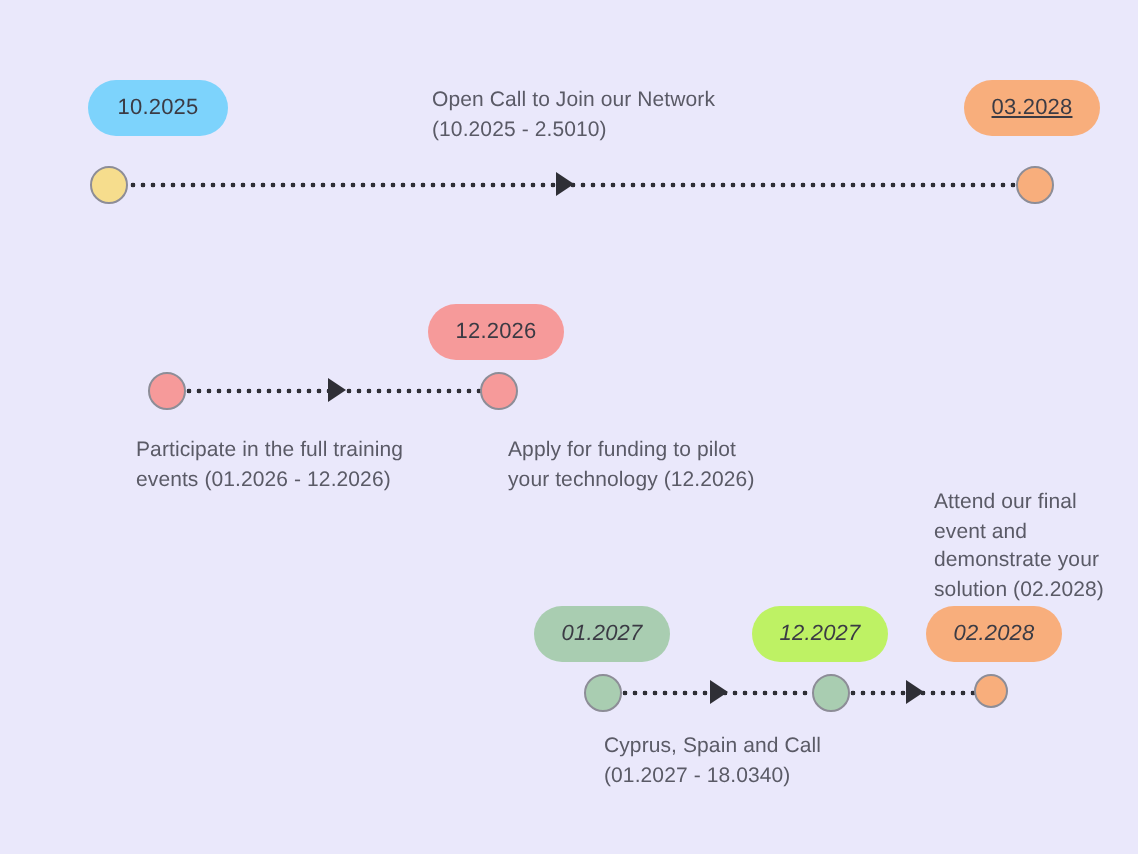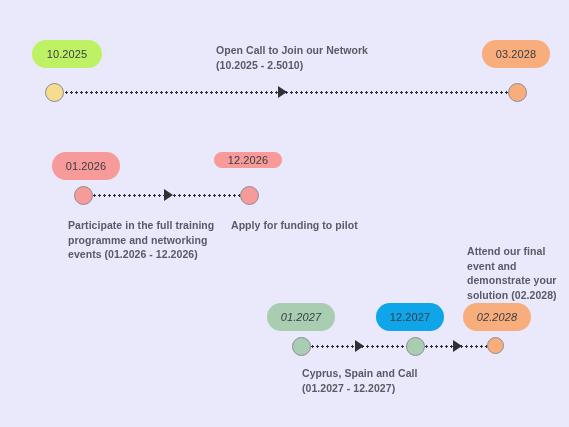--- a/index.html
+++ b/index.html
@@ -52,97 +52,94 @@
     border-bottom: 6px solid transparent;
     border-left: 9px solid #2f2f36;
   }
   .caption {
     position: absolute;
     font-size: 10.5px;
     line-height: 14.5px;
     color: #5a5a66;
     letter-spacing: 0.05px;
   }
-  .caption span { display: block; font-weight: bold; }
+  .caption span { display: block; }
 </style>
 </head>
 <body>
 
 <div id="canvas">
 
   <div class="caption" style="left:216px; top:43px; width:180px;">
     <span>Open Call to Join our Network</span>
     <span>(10.2025 - 2.5010)</span>
   </div>
 
-  <div class="pill" style="left:32px; top:40px; width:70px; height:28px; background:#bef264;">
+  <div class="pill" style="left:44px; top:40px; width:70px; height:28px; background:#7dd3fc;">
     <span>10.2025</span>
   </div>
 
-  <div class="pill" style="left:482px; top:40px; width:68px; height:28px; background:#f8ae7c;">
+  <div class="pill" style="left:482px; top:40px; width:68px; height:28px; background:#f8ae7c;text-decoration:underline;">
     <span>03.2028</span>
   </div>
 
   <div class="track" style="left:64px; top:91px; width:448px;"></div>
   <div class="arrow" style="left:278px; top:86px;"></div>
 
   <div class="dot" style="left:45px; top:83px; width:19px; height:19px; background:#f6dd8d;"></div>
   <div class="dot" style="left:508px; top:83px; width:19px; height:19px; background:#f8ae7c;"></div>
 
-  <div class="pill" style="left:52px; top:152px; width:68px; height:28px; background:#f69a9a;">
-    <span>01.2026</span>
-  </div>
 
-  <div class="pill" style="left:214px; top:152px; width:68px; height:16px; background:#f69a9a;">
+  <div class="pill" style="left:214px; top:152px; width:68px; height:28px; background:#f69a9a;">
     <span>12.2026</span>
   </div>
 
   <div class="track" style="left:92px; top:194px; width:150px;"></div>
   <div class="arrow" style="left:164px; top:189px;"></div>
 
   <div class="dot" style="left:74px; top:186px; width:19px; height:19px; background:#f69a9a;"></div>
   <div class="dot" style="left:240px; top:186px; width:19px; height:19px; background:#f69a9a;"></div>
 
   <div class="caption" style="left:68px; top:218px; width:175px;">
     <span>Participate in the full training</span>
-    <span>programme and networking</span>
     <span>events (01.2026 - 12.2026)</span>
   </div>
 
-  <div class="caption" style="left:231px; top:218px; width:160px;">
+  <div class="caption" style="left:254px; top:218px; width:160px;">
     <span>Apply for funding to pilot</span>
+    <span>your technology (12.2026)</span>
   </div>
 
   <div class="caption" style="left:467px; top:244px; width:105px;">
     <span>Attend our final</span>
     <span>event and</span>
     <span>demonstrate your</span>
     <span>solution (02.2028)</span>
   </div>
 
   <div class="pill" style="left:267px; top:303px; width:68px; height:28px; background:#a9cdb1;font-style:italic;">
     <span>01.2027</span>
   </div>
 
-  <div class="pill" style="left:376px; top:303px; width:68px; height:28px; background:#0ea5e9;">
+  <div class="pill" style="left:376px; top:303px; width:68px; height:28px; background:#bef264;font-style:italic;">
     <span>12.2027</span>
   </div>
 
   <div class="pill" style="left:463px; top:303px; width:68px; height:28px; background:#f8ae7c;font-style:italic;">
     <span>02.2028</span>
   </div>
 
   <div class="track" style="left:310px; top:345px; width:98px;"></div>
   <div class="arrow" style="left:355px; top:340px;"></div>
 
   <div class="track" style="left:424px; top:345px; width:64px;"></div>
   <div class="arrow" style="left:453px; top:340px;"></div>
 
   <div class="dot" style="left:292px; top:337px; width:19px; height:19px; background:#a9cdb1;"></div>
   <div class="dot" style="left:406px; top:337px; width:19px; height:19px; background:#a9cdb1;"></div>
   <div class="dot" style="left:487px; top:337px; width:17px; height:17px; background:#f8ae7c;"></div>
 
   <div class="caption" style="left:302px; top:366px; width:175px;">
     <span>Cyprus, Spain and Call</span>
-    <span>(01.2027 - 12.2027)</span>
+    <span>(01.2027 - 18.0340)</span>
   </div>
 
 </div>
 
 </body></html>

